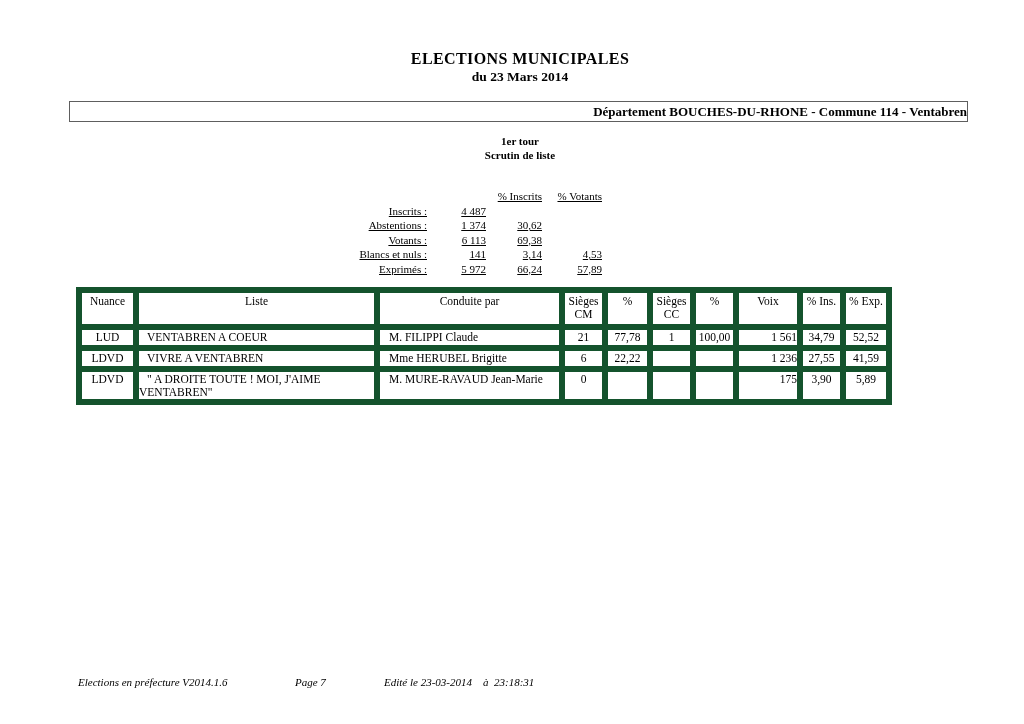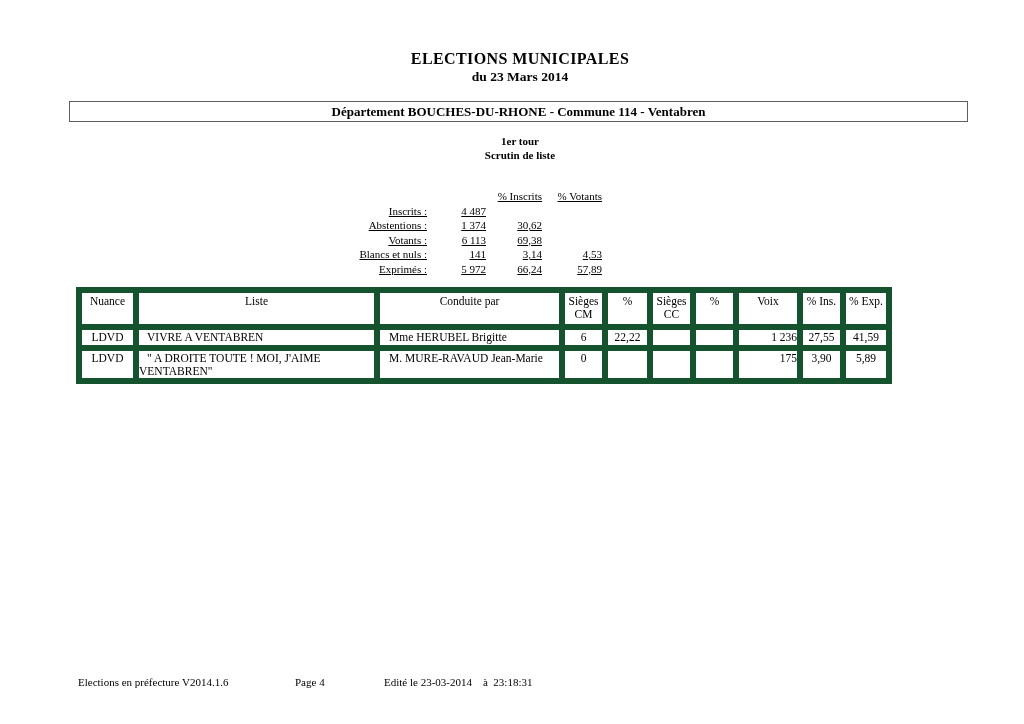--- a/index.html
+++ b/index.html
@@ -18,21 +18,21 @@
     top:50px; left:8px; width:1024px;
     text-align:center;
   }
   .doc-title { font-size:16px; font-weight:bold; letter-spacing:0.4px; }
   .doc-date  { font-size:13.5px; font-weight:bold; margin-top:1px; }
 
   
   .dept-box {
     top:101px; left:69px; width:897px; height:19px;
     border:1px solid #5e5e5e;
-    text-align:center; line-height:19px;
+    text-align:right; line-height:19px;
     font-weight:bold; font-size:13px;
   }
 
   
   .round-block {
     top:134px; left:8px; width:1024px;
     text-align:center; font-weight:bold;
     font-size:11px; line-height:14px;
   }
 
@@ -66,21 +66,21 @@
     vertical-align:top; line-height:13px; padding-top:1px;
   }
   tr.r1 td, tr.r2 td { height:14px; }
   tr.r3 td { height:26px; }
   td.c-center   { text-align:center; }
   td.c-liste    { text-align:left; text-indent:8px; padding-left:1px; white-space:pre-line; }
   td.c-conduite { text-align:left; text-indent:9px; }
   td.c-voix     { text-align:right; padding-right:12px; }
 
   
-  .footer-item { top:676px; font-size:11px; white-space:pre; }
+  .footer-item { top:676px; font-size:11px; white-space:pre;font-style:italic; }
   .f1 { left:78px; }
   .f2 { left:295px; }
   .f3 { left:384px; }
 </style>
 </head>
 <body>
 
 <div class="abs heading-block">
   <div class="doc-title">ELECTIONS MUNICIPALES</div>
   <div class="doc-date">du 23 Mars 2014</div>
@@ -149,20 +149,32 @@
         <th>%</th>
         <th>Sièges
 CC</th>
         <th>%</th>
         <th>Voix</th>
         <th>% Ins.</th>
         <th>% Exp.</th>
       </tr>
     </thead>
     <tbody>
+      <tr class="r1">
+        <td class="c-center">LUD</td>
+        <td class="c-liste">VENTABREN A COEUR</td>
+        <td class="c-conduite">M. FILIPPI Claude</td>
+        <td class="c-center">21</td>
+        <td class="c-center">77,78</td>
+        <td class="c-center">1</td>
+        <td class="c-center">100,00</td>
+        <td class="c-voix">1 561</td>
+        <td class="c-center">34,79</td>
+        <td class="c-center">52,52</td>
+      </tr>
       <tr class="r2">
         <td class="c-center">LDVD</td>
         <td class="c-liste">VIVRE A VENTABREN</td>
         <td class="c-conduite">Mme HERUBEL Brigitte</td>
         <td class="c-center">6</td>
         <td class="c-center">22,22</td>
         <td class="c-center"></td>
         <td class="c-center"></td>
         <td class="c-voix">1 236</td>
         <td class="c-center">27,55</td>
@@ -179,14 +191,14 @@
         <td class="c-center"></td>
         <td class="c-voix">175</td>
         <td class="c-center">3,90</td>
         <td class="c-center">5,89</td>
       </tr>
     </tbody>
   </table>
 </div>
 
 <div class="abs footer-item f1">Elections en préfecture V2014.1.6</div>
-<div class="abs footer-item f2">Page 4</div>
+<div class="abs footer-item f2">Page 7</div>
 <div class="abs footer-item f3">Edité le 23-03-2014    à  23:18:31</div>
 
 </body></html>

